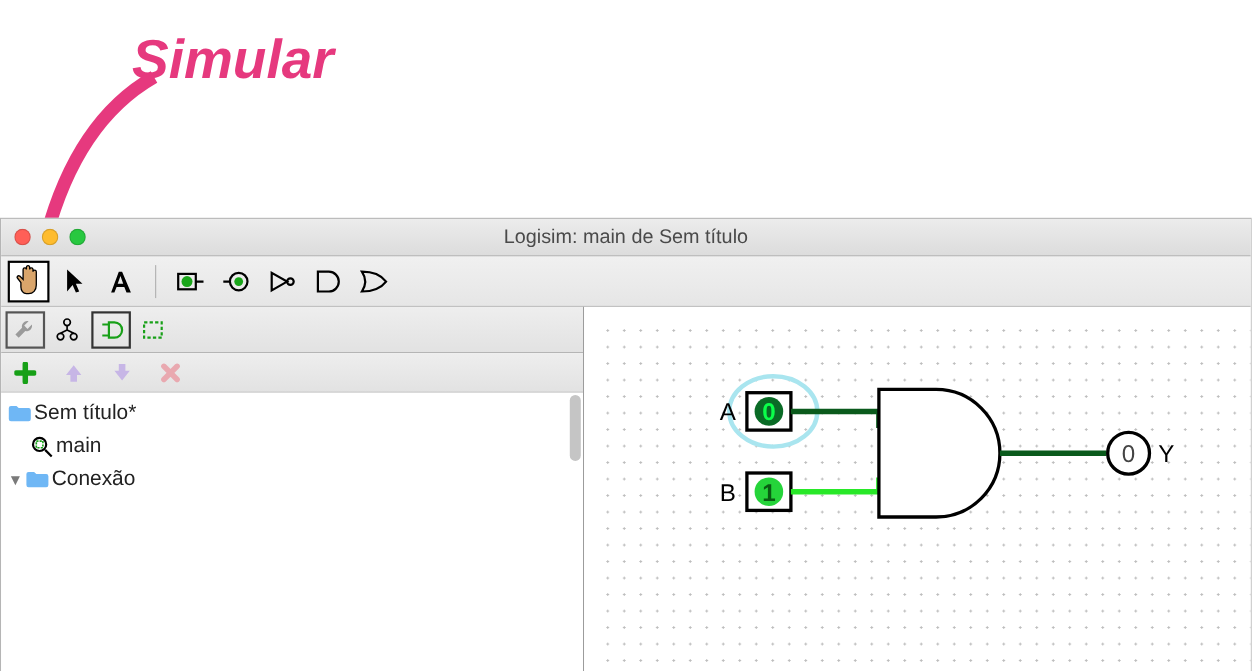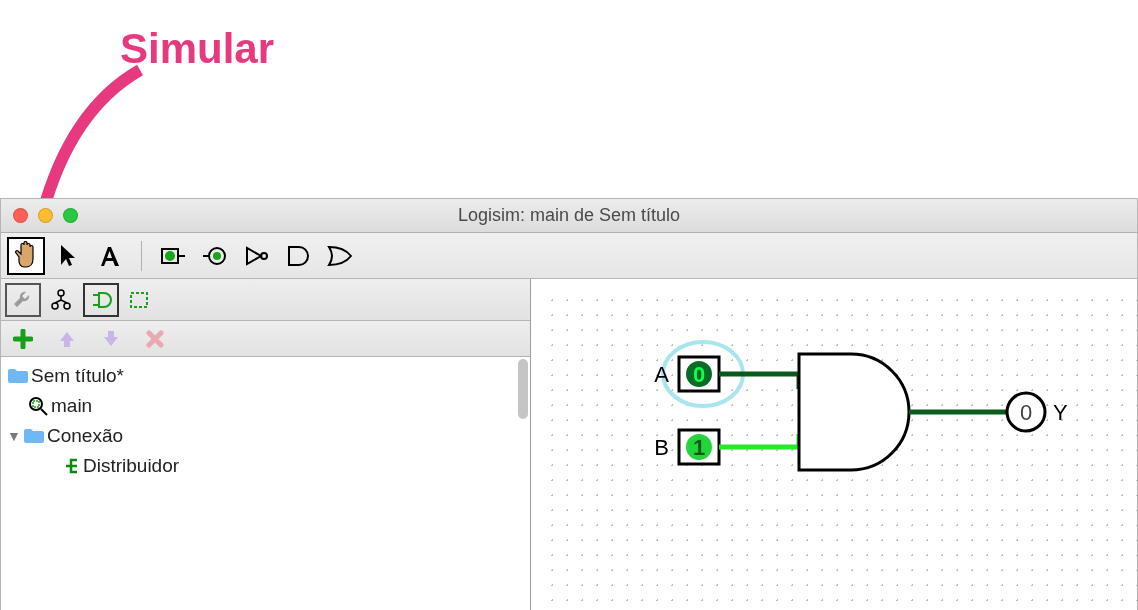--- a/index.html
+++ b/index.html
@@ -1,18 +1,18 @@
 <!DOCTYPE html>
 <html><head>
   <meta charset="utf-8">
   <style>
     * { box-sizing: border-box; margin: 0; padding: 0; }
     body { font-family: -apple-system, "Helvetica Neue", Arial, sans-serif; background: #fff; width: 1138px; height: 610px; position: relative; }
 
-    .annotation { position: absolute; top: 25px; left: 120px; font-size: 42px; font-weight: bold; color: #e6397e; }
+    .annotation { position: absolute; top: 25px; left: 120px; font-size: 50px; font-weight: bold; font-style: italic; color: #e6397e; }
     .arrow-svg { position: absolute; top: 60px; left: 30px; pointer-events: none; }
 
     .window { position: absolute; top: 198px; left: 0; width: 1138px; height: 468px; border: 1px solid #b5b5b5; background: #fff; overflow: hidden; }
     .titlebar { height: 34px; background: linear-gradient(#ececec, #dcdcdc); border-bottom: 1px solid #b0b0b0; display: flex; align-items: center; padding-left: 12px; position: relative; }
     .traffic-lights { display: flex; gap: 10px; }
     .tl { width: 15px; height: 15px; border-radius: 50%; border: 1px solid rgba(0,0,0,.15); }
     .tl.close { background: #ff5f57; }
     .tl.min { background: #febc2e; }
     .tl.max { background: #28c840; }
     .window-title { position: absolute; left: 0; right: 0; text-align: center; font-size: 18px; color: #4a4a4a; pointer-events: none; }
@@ -185,26 +185,20 @@
           </svg>
           <span>main</span>
         </div>
         <div class="tree-row">
           <span class="disclosure">▼</span>
           <svg class="folder-icon" viewBox="0 0 22 16">
             <path d="M1 3 q0 -2 2 -2 h5 l2 2 h9 q2 0 2 2 v8 q0 2 -2 2 h-16 q-2 0 -2 -2 z" fill="#6fb7f5"></path>
           </svg>
           <span>Conexão</span>
         </div>
-        <div class="tree-row child2">
-          <svg width="18" height="20" viewBox="0 0 18 20">
-            <path d="M3 10 h5 M8 10 v-6 h6 M8 10 v6 h6 M8 10 h6" stroke="#0a8a0a" stroke-width="2.5" fill="none"></path>
-          </svg>
-          <span>Distribuidor</span>
-        </div>
       </div>
     </div>
 
     <div class="canvas">
       <div class="dotgrid"></div>
       <svg class="scene" width="608" height="332" viewBox="0 0 608 332">
 
         <ellipse cx="172" cy="95" rx="40" ry="32" fill="none" stroke="#a9e5ef" stroke-width="4"></ellipse>
 
         <text x="138" y="103" font-size="22" fill="#000" text-anchor="end">A</text>

